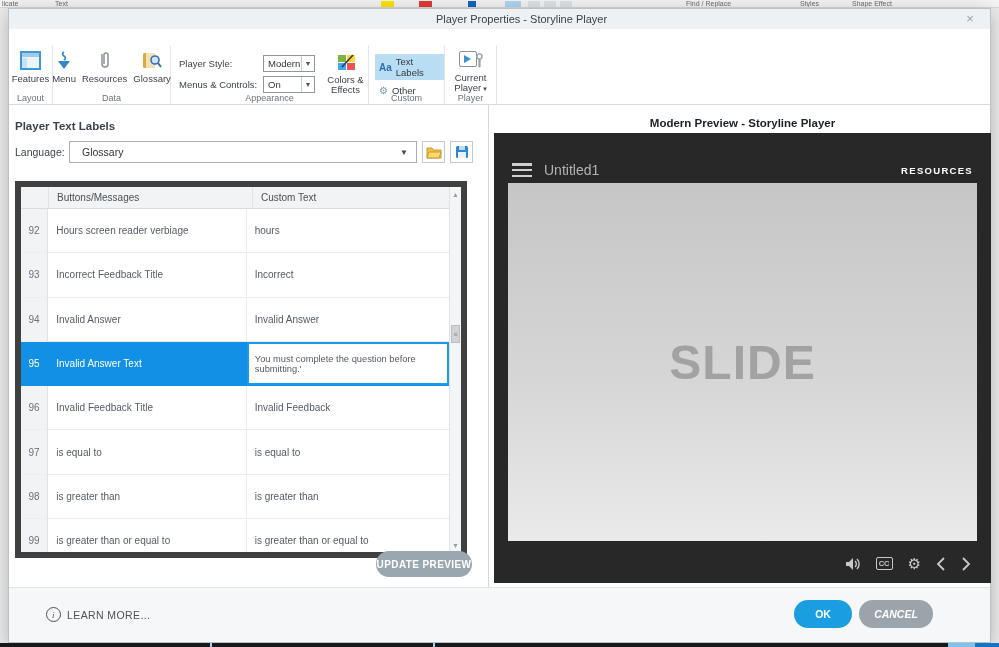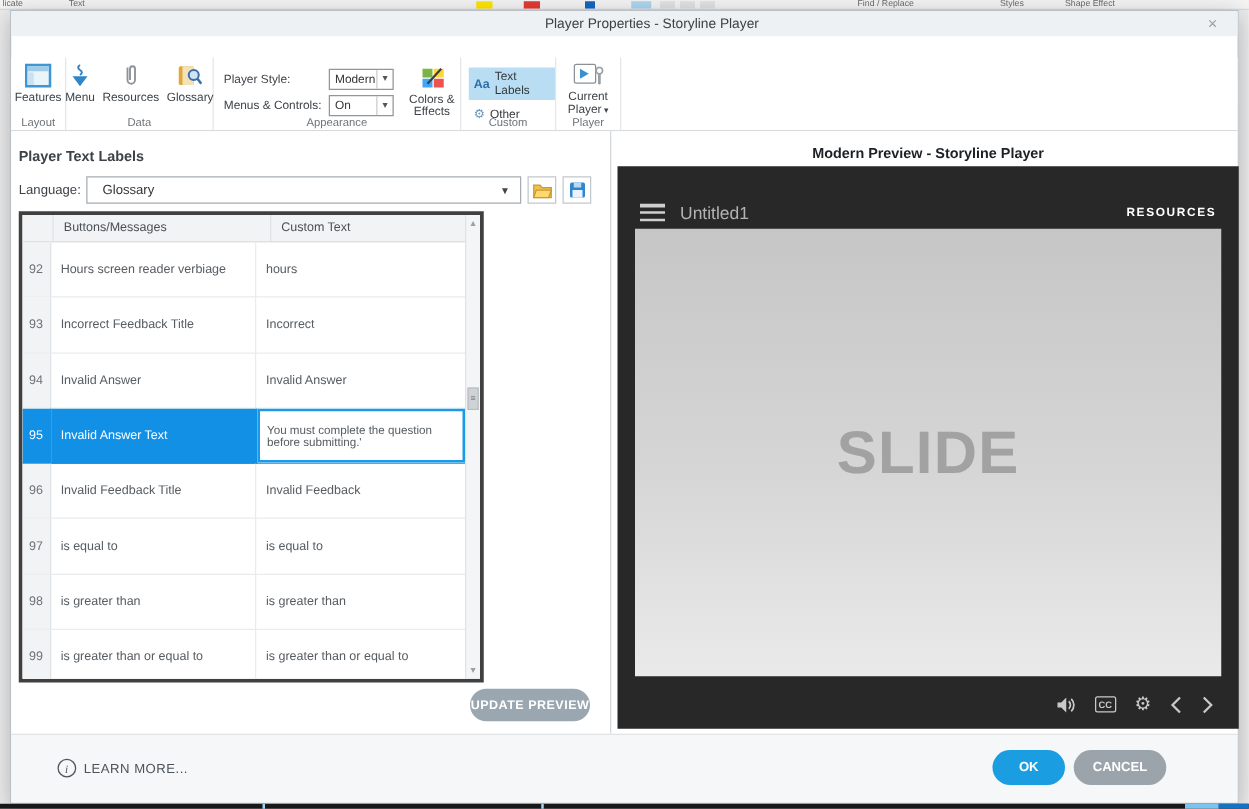--- a/index.html
+++ b/index.html
@@ -66,21 +66,21 @@
   .content { position:absolute; left:0; top:96px; right:0; bottom:55px; background:#fff; }
   .vdivider { position:absolute; left:479px; top:0; bottom:0; width:1px; background:#d3d7da; }
   
   .lp-heading { position:absolute; left:6px; top:15px; font-size:11.5px; font-weight:bold; color:#3c4247; }
   .lang-row { position:absolute; left:6px; top:36px; display:flex; align-items:center; }
   .lang-label { font-size:10.5px; color:#3e444a; width:54px; }
   .lang-select { width:348px; height:22px; border:1px solid #a7adb2; background:#fff; font-size:10.5px; color:#333; display:flex; align-items:center; padding-left:12px; position:relative; }
   .lang-select .caret { position:absolute; right:8px; font-size:8px; color:#444; }
   .tool-btn { width:23px; height:22px; border:1px solid #c3c8cc; background:#fff; margin-left:5px; display:flex; align-items:center; justify-content:center; }
   
-  .ptable { position:absolute; left:6px; top:64px; width:372px; height:377px; border:3px solid #404040; }
+  .ptable { position:absolute; left:6px; top:76px; width:452px; height:377px; border:6px solid #404040; }
   .thead { display:flex; height:22px; background:#f1f3f4; border-bottom:1px solid #d9dde0; font-size:10px; color:#4a5055; }
   .th { display:flex; align-items:center; padding-left:8px; }
   .th-num { width:28px; border-right:1px solid #e0e3e6; }
   .th-buttons { width:204px; border-right:1px solid #e0e3e6; }
   .th-custom { width:196px; }
   .tbody { position:absolute; left:0; top:22px; right:12px; bottom:0; overflow:hidden; }
   .trow { display:flex; height:44.3px; font-size:10px; color:#565c62; background:#fff; }
   .cell-num { width:28px; background:#f1f3f4; border-right:1px solid #e0e3e6; border-bottom:1px solid #eceef0; display:flex; align-items:center; justify-content:center; color:#6b7277; font-weight:normal; }
   .cell-label { width:204px; border-right:1px solid #e9ebed; border-bottom:1px solid #e9ebed; display:flex; align-items:center; padding-left:8px; }
   .cell-custom { width:208px; border-bottom:1px solid #e9ebed; display:flex; align-items:center; padding-left:8px; }
@@ -105,21 +105,21 @@
   .slide-word { font-size:48px; font-weight:bold; color:#a2a2a2; letter-spacing:1px; }
   .p-controls { position:absolute; right:20px; bottom:12px; display:flex; align-items:center; gap:15px; }
   .pc { color:#c9c9c9; display:flex; align-items:center; justify-content:center; }
   .cc-box { border:1.5px solid #c9c9c9; border-radius:2px; font-size:7.5px; font-weight:bold; padding:1px 2px; color:#c9c9c9; }
   .gear-glyph { font-size:15px; line-height:15px; }
   
   .footer { position:absolute; left:0; bottom:0; right:0; height:55px; background:#f6f7f8; border-top:1px solid #e1e4e6; }
   .learn-more { position:absolute; left:37px; top:19px; display:flex; align-items:center; gap:6px; font-size:10.5px; color:#4c5358; letter-spacing:.4px; }
   .info-circ { width:15px; height:15px; border:1.5px solid #4c5358; border-radius:50%; font-size:9px; font-style:italic; font-family:"Liberation Serif",serif; display:flex; align-items:center; justify-content:center; color:#4c5358; }
   .btn-ok { position:absolute; right:138px; top:12px; width:58px; height:28px; border:none; border-radius:15px; background:#1b9de2; color:#fff; font-size:10.5px; font-weight:bold; font-family:"Liberation Sans",sans-serif; }
-  .btn-cancel { position:absolute; right:57px; top:12px; width:74px; height:28px; border:none; border-radius:15px; background:#9ba4ab; color:#fff; font-size:10.5px; font-weight:bold; font-family:"Liberation Sans",sans-serif; }
+  .btn-cancel { position:absolute; right:57px; top:12px; width:74px; height:28px; border:none; border-radius:15px; background:#9ba4ab; color:#fff; font-size:10.5px; font-weight:bold; font-family:"Liberation Sans",sans-serif;font-style:italic; }
   
   .taskbar { position:absolute; left:0; bottom:0; width:999px; height:4px; background:#16181a; }
   .taskbar .blue1 { position:absolute; right:24px; width:27px; top:0; bottom:0; background:#7ec3ef; }
   .taskbar .blue2 { position:absolute; right:0; width:24px; top:0; bottom:0; background:#1473c4; }
   .taskbar .tick { position:absolute; top:0; bottom:0; width:2px; background:#9fd4f5; }
 </style>
 </head>
 <body>
 
 <div class="bg-strip">

